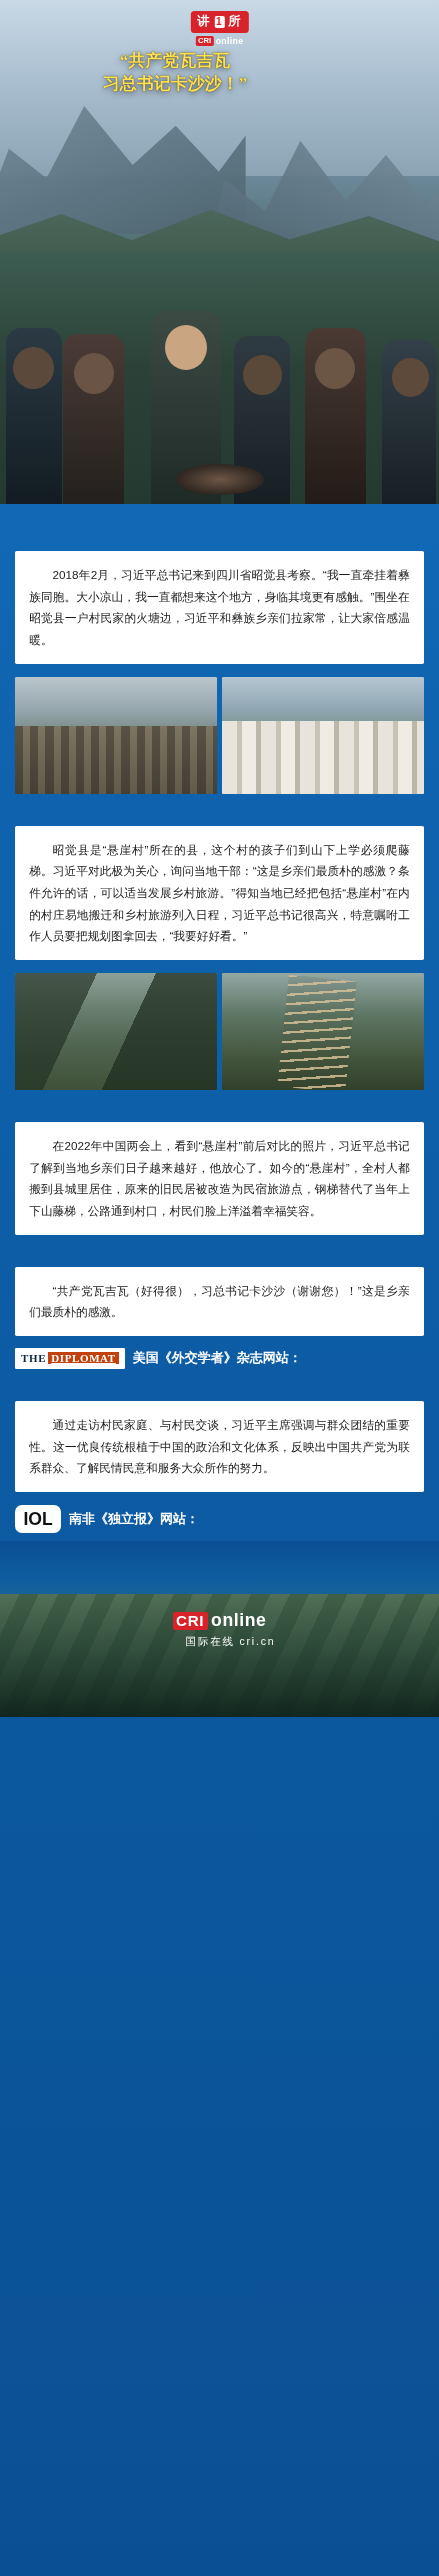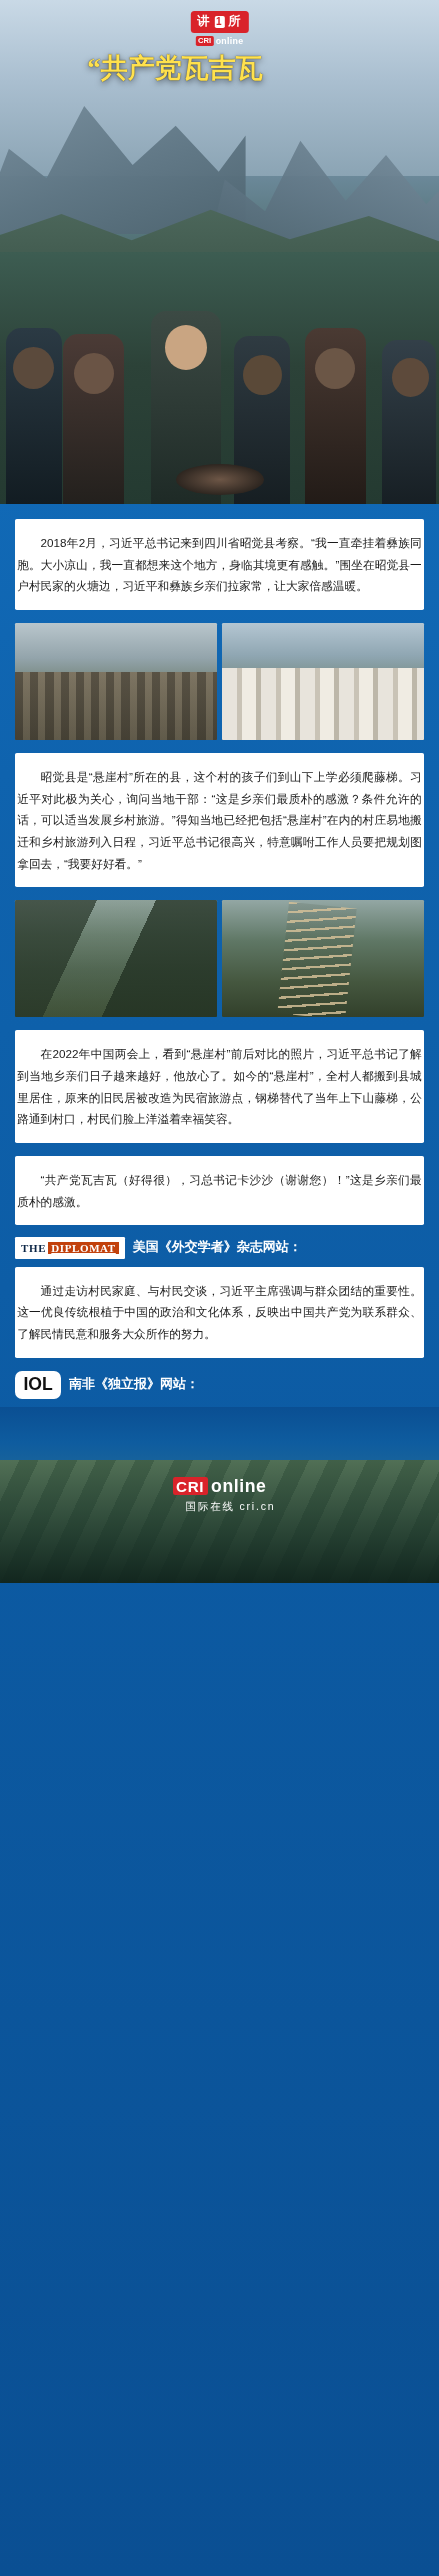--- a/index.html
+++ b/index.html
@@ -84,33 +84,33 @@
   }
   .cri-line { display:flex; align-items:center; gap:2.3px; }
   .cri-mark {
     background:#d9232a; color:#fff; font-size:7.6px; font-weight:bold;
     border-radius:1.8px; padding:0.6px 2.3px;
   }
   .cri-text { color:#ffffff; font-size:8.8px; font-weight:bold; letter-spacing:0.3px; }
 
   .hero-title {
     position:absolute; left:0; top:50px; width:350px; text-align:center;
-    color:#ffe14d; font-size:27px; line-height:1.34; font-weight:bold;
+    color:#ffe14d; font-size:17px; line-height:1.34; font-weight:bold;
     text-shadow: 0 1.8px 5.9px rgba(0,0,0,.55), 0 0 1.2px rgba(0,0,0,.8);
     font-family:"Liberation Serif", serif;
   }
   .hero-title span { display:block; white-space:nowrap; }
 
   
   .content { padding: 15.2px 15.2px 0; }
   .para {
     background:#ffffff; color:#1b1b1b;
     font-size:11.7px; line-height:1.85; text-align:justify;
-    padding:13px 2px; border-radius:1.8px;
-    margin-bottom:13px; text-indent:2em;
+    padding:13px 14px; border-radius:1.8px;
+    margin-bottom:13px; text-indent:2em;margin-top:32px;
   }
   .para.tight { margin-bottom:10.5px; }
 
   
   .photo-row { display:flex; gap:5.9px; margin-bottom:13px; }
   .photo {
     flex:1; height:117px; border-radius:1.2px; position:relative; overflow:hidden;
   }
   .ph-village {
     background:
@@ -209,20 +209,21 @@
         <span>所</span>
       </div>
       <div class="cri-line">
         <span class="cri-mark">CRI</span>
         <span class="cri-text">online</span>
       </div>
     </div>
 
     <div class="hero-title">
       <span>“共产党瓦吉瓦</span>
+      <span>习总书记卡沙沙！”</span>
     </div>
 
     <div class="photo-band">
       <div class="fig f1"></div>
       <div class="f1b"></div>
       <div class="fig f2"></div>
       <div class="f2b"></div>
       <div class="fig f3"></div>
       <div class="f3b"></div>
       <div class="fig f4"></div>

